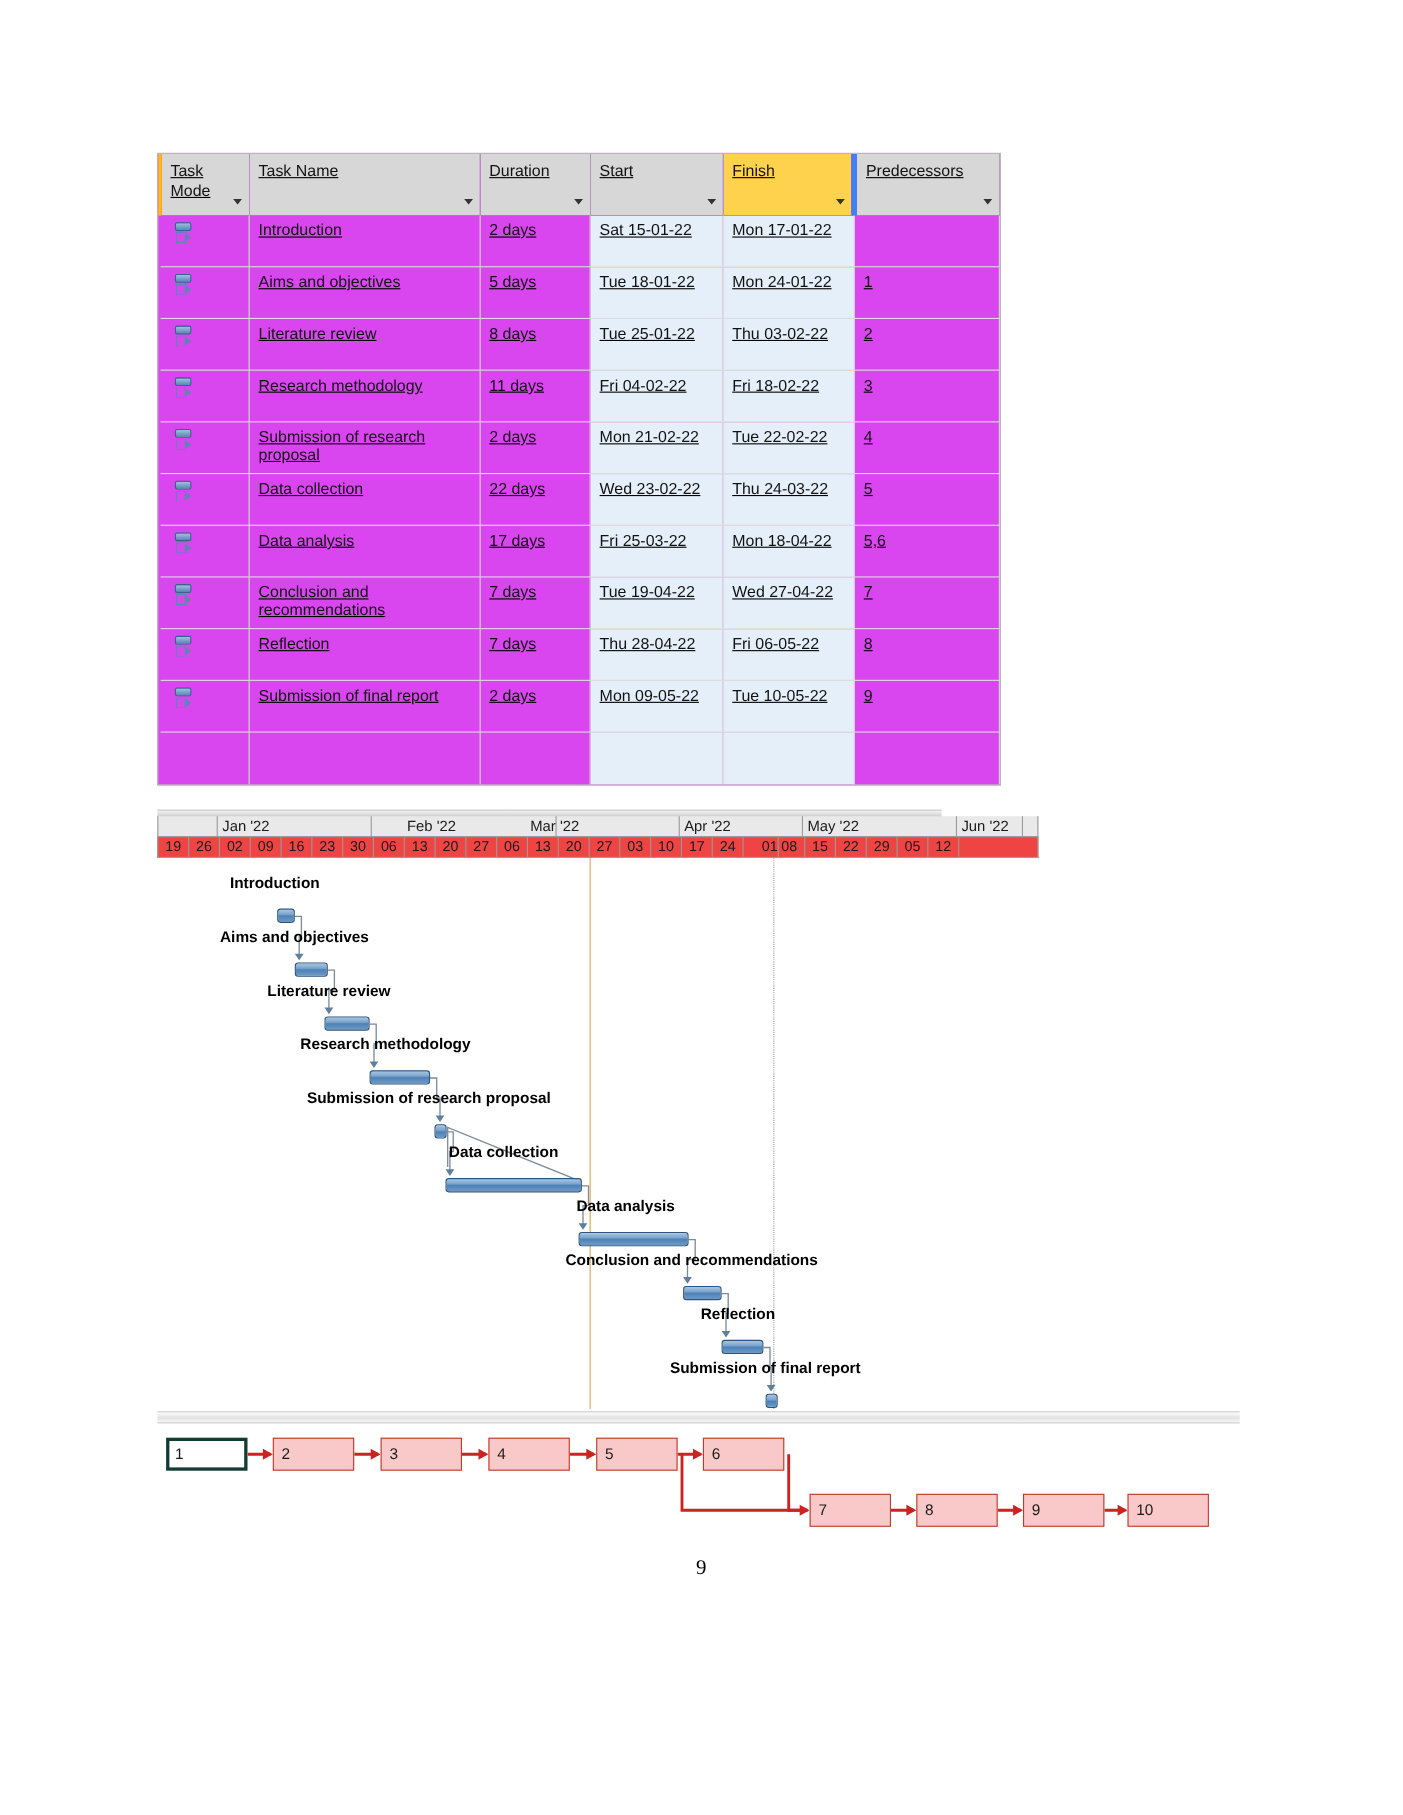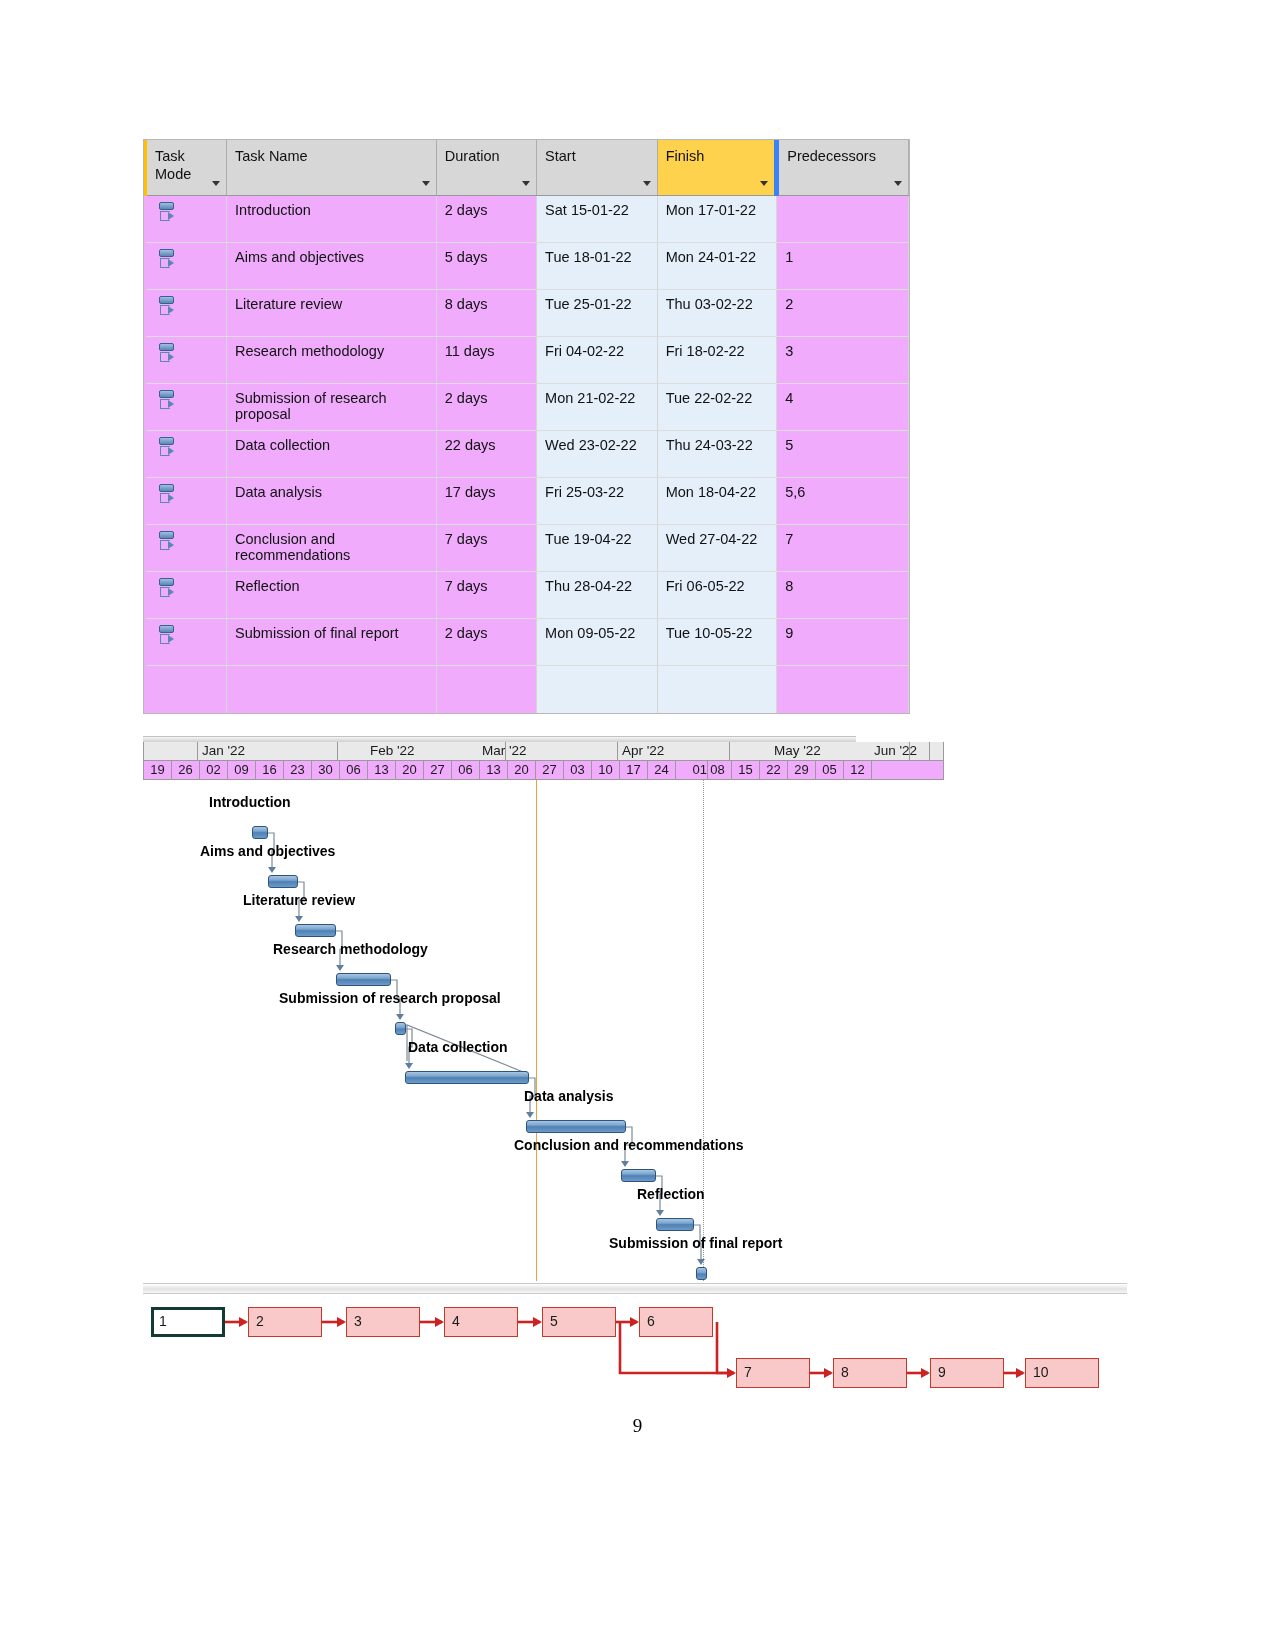--- a/index.html
+++ b/index.html
@@ -17,21 +17,22 @@
   }
 
   
   #project-table {
     position: absolute;
     left: 143px;
     top: 139px;
     width: 765px;
     border: 1px solid #b8b8b8;
     border-collapse: collapse;
-    background: #f0abfc;
+    background: #d946ef;
+    text-decoration: underline;
   }
   #project-table table {
     border-collapse: collapse;
     width: 765px;
     table-layout: fixed;
   }
   #project-table th, #project-table td {
     border-right: 1px solid #d6d6d6;
     border-bottom: 1px solid #dcdcdc;
     font-size: 14.5px;
@@ -119,21 +120,21 @@
   .tl-row { position: absolute; left: 0; width: 801px; box-sizing: border-box; }
   #tl-months {
     top: 6px; height: 19px;
     background: #e9e9e9;
     border-bottom: 1px solid #9a9a9a;
     border-left: 1px solid #9a9a9a;
     border-right: 1px solid #9a9a9a;
   }
   #tl-days {
     top: 25px; height: 19px;
-    background: #f0abfc;
+    background: #ef4444;
     border-bottom: 1px solid #9a9a9a;
     border-left: 1px solid #9a9a9a;
     border-right: 1px solid #9a9a9a;
   }
   .tl-cell {
     position: absolute;
     top: 0; height: 100%;
     border-right: 1px solid #9a9a9a;
     box-sizing: border-box;
     font-size: 13.5px;
@@ -419,21 +420,21 @@
   </table>
 </div>
 
 <div id="gantt">
   <div id="gantt-topline"></div>
   <div class="tl-row" id="tl-months">
       <div class="tl-cell" style="left: 54px; width: 140px;">Jan '22</div>
       <div class="tl-cell" style="left: 194px; width: 140px; margin-left: 28px;">Feb '22</div>
       <div class="tl-cell" style="left: 334px; width: 140px;">Mar '22</div>
       <div class="tl-cell" style="left: 474px; width: 112px;">Apr '22</div>
-      <div class="tl-cell" style="left: 586px; width: 140px; margin-left: 40px;">May '22</div>
+      <div class="tl-cell" style="left: 586px; width: 140px;">May '22</div>
       <div class="tl-cell" style="left: 726px; width: 60px;">Jun '22</div>
       <div class="tl-cell" style="left: 0px; width: 54px;"></div>
     </div>
   <div class="tl-row" id="tl-days">
       <div class="tl-cell" style="left: 0px; width: 28px;">19</div>
       <div class="tl-cell" style="left: 28px; width: 28px;">26</div>
       <div class="tl-cell" style="left: 56px; width: 28px;">02</div>
       <div class="tl-cell" style="left: 84px; width: 28px;">09</div>
       <div class="tl-cell" style="left: 112px; width: 28px;">16</div>
       <div class="tl-cell" style="left: 140px; width: 28px;">23</div>

